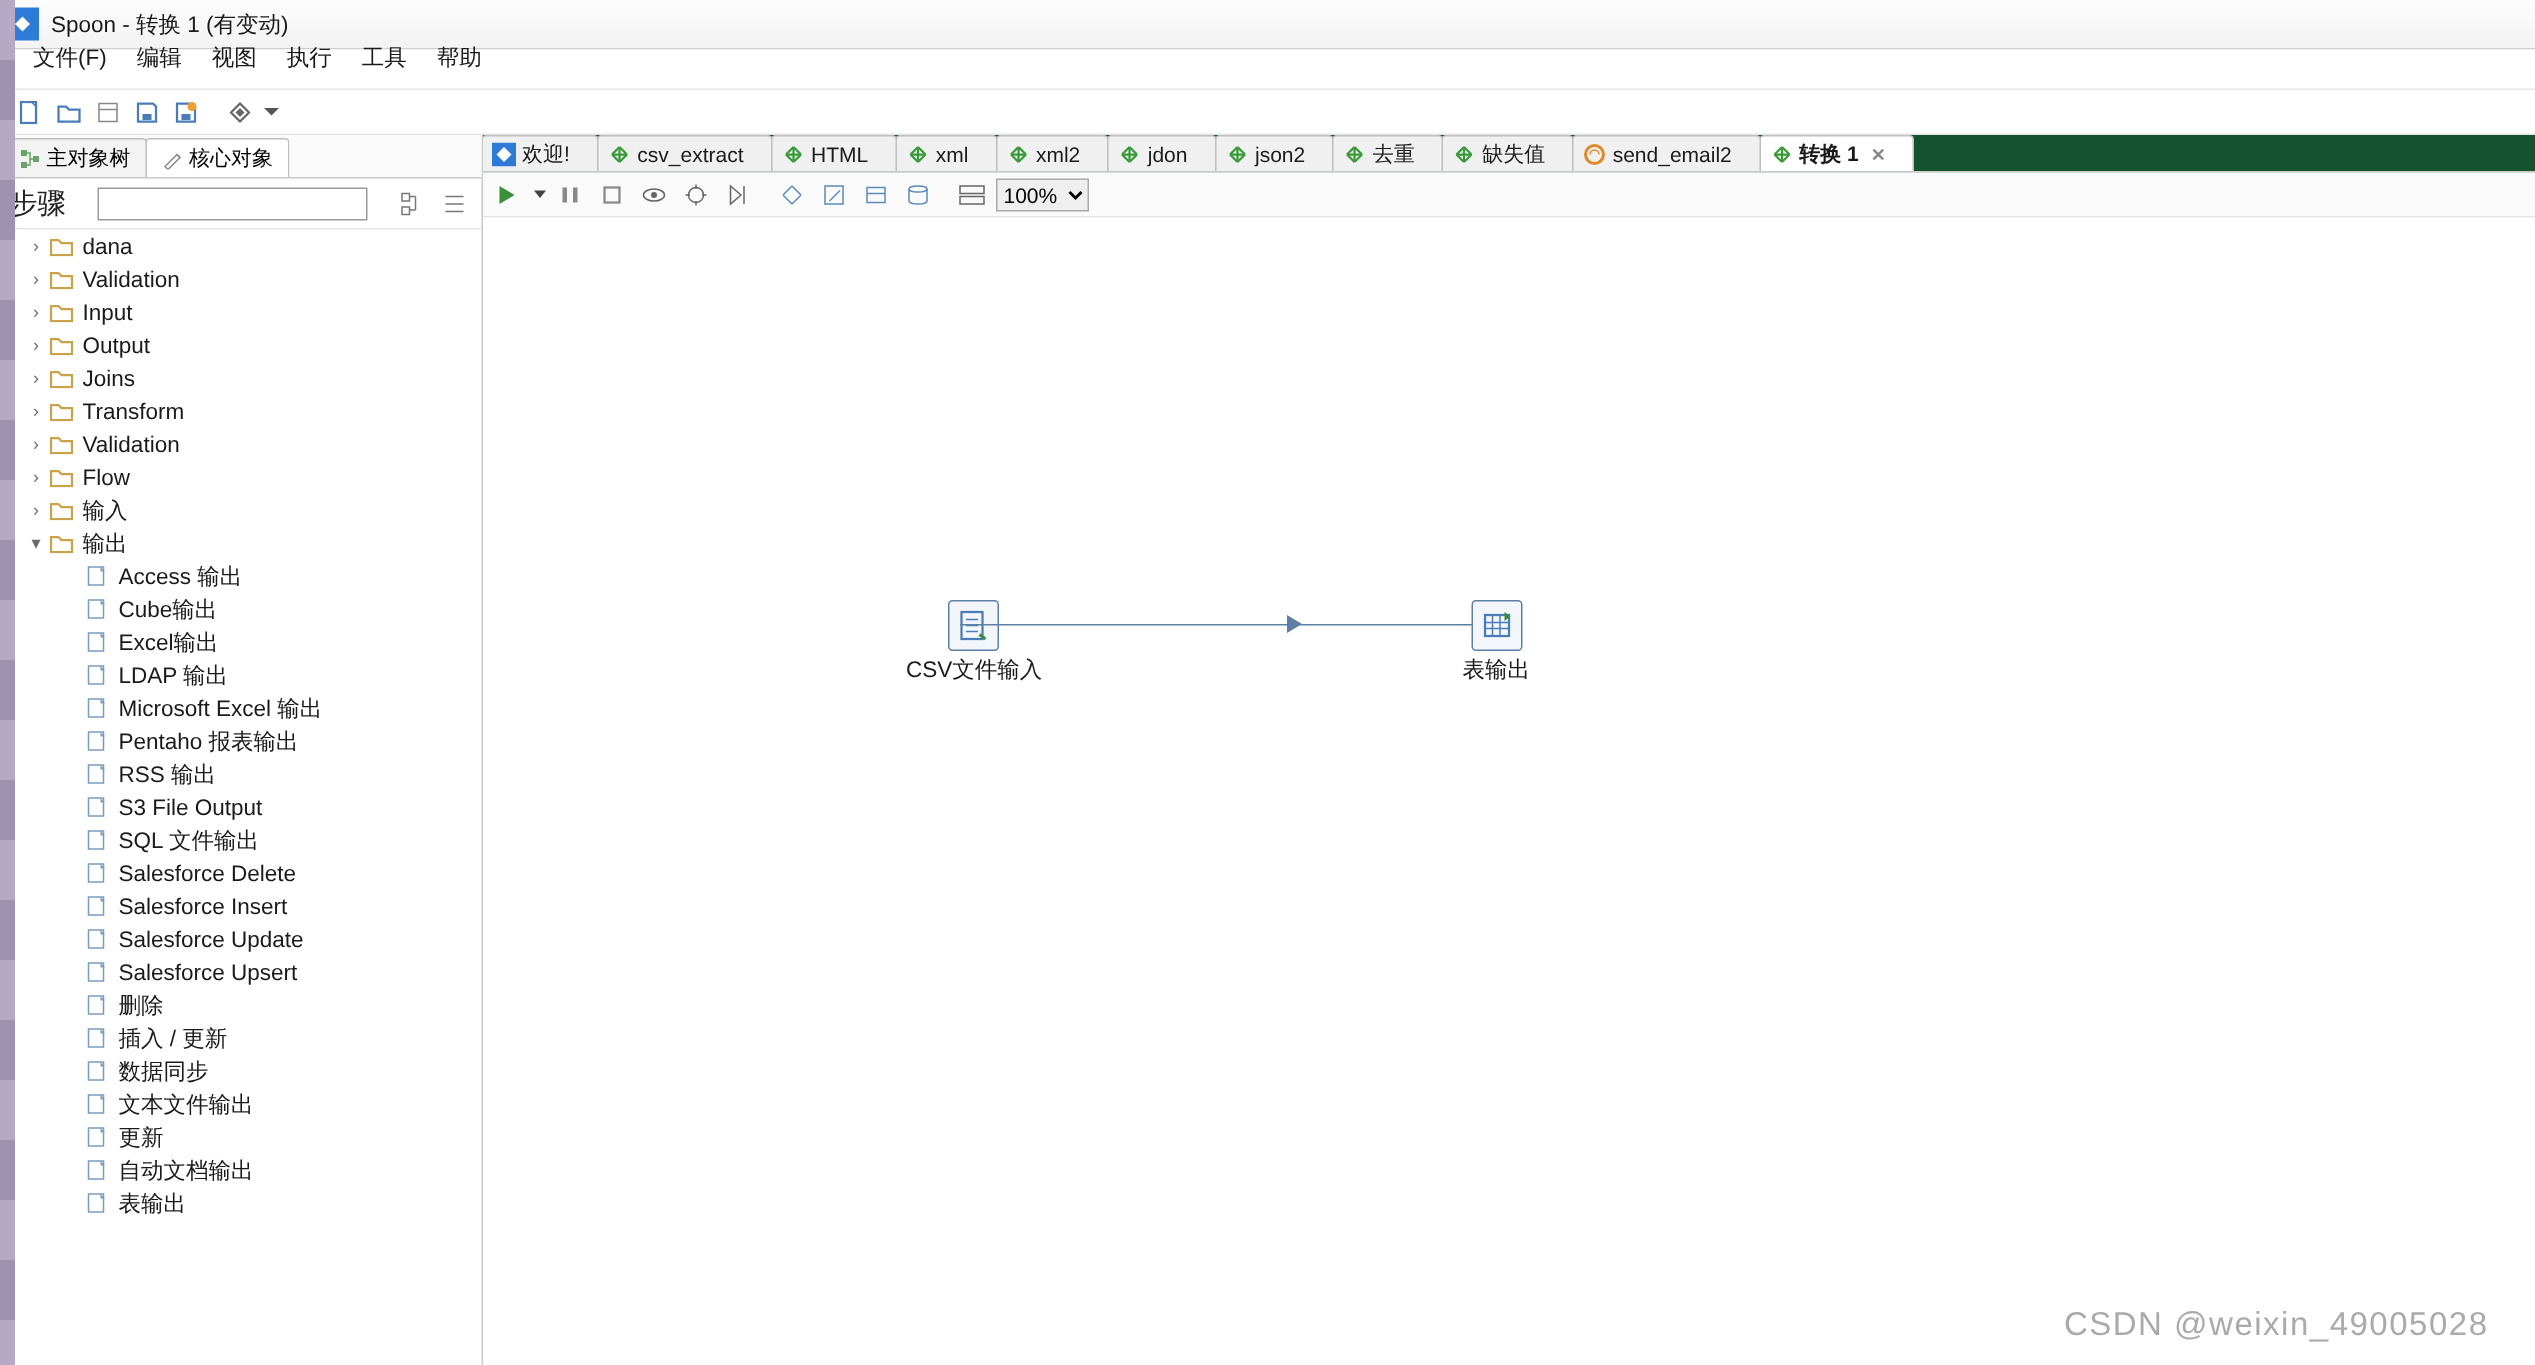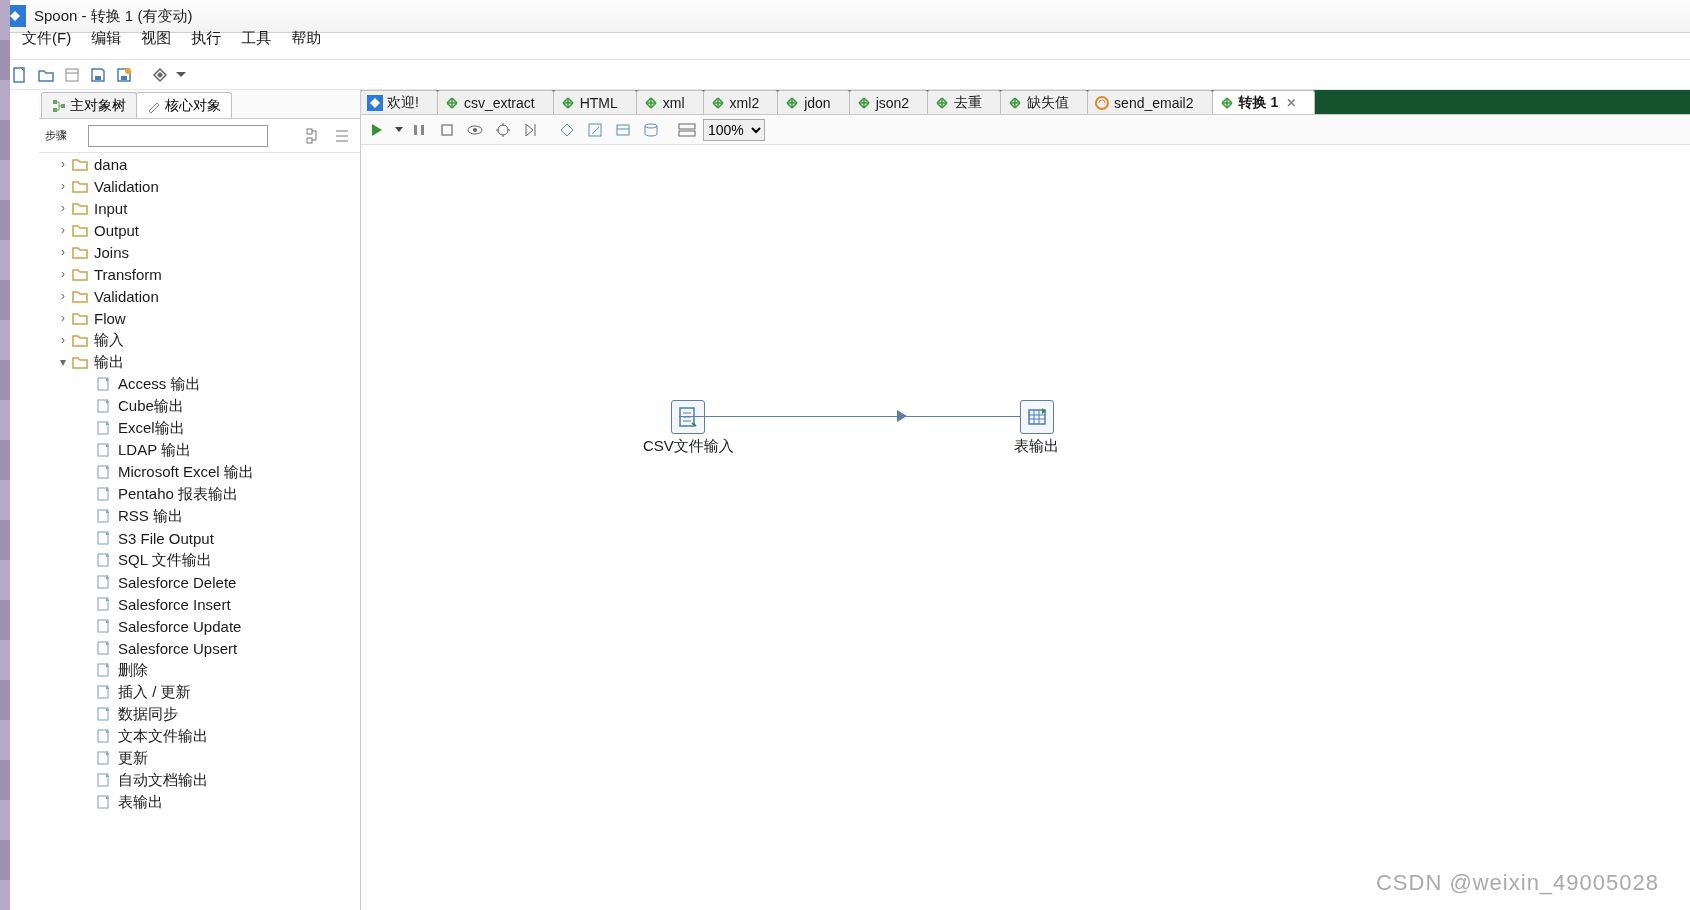--- a/index.html
+++ b/index.html
@@ -17,30 +17,30 @@
   .menubar { height:27px; display:flex; align-items:center; padding:0 8px 15px 12px; background:#fff; border-bottom:1px solid #e5e5e5;}
   .menubar .menu-item { font-size:15px; color:#1a1a1a; padding:0 10px; }
 
   
   .toolbar { height:30px; display:flex; align-items:center; padding:0 8px; border-bottom:1px solid #e5e5e5; background:#fff; gap:2px;}
   .toolbar .tb-btn { width:24px; height:24px; display:flex; align-items:center; justify-content:center; cursor:pointer; }
   .toolbar .tb-btn svg{display:block;}
   .toolbar .dropdown-tri{ width:0;height:0;border-left:5px solid transparent;border-right:5px solid transparent;border-top:5px solid #555; margin-left:2px;}
 
   
-  .main { flex:1; display:flex; min-height:0;padding-left:39px; }
+  .main { flex:1; display:flex; min-height:0; }
 
   
   .left-panel { width:322px; border-right:1px solid #c9c9c9; display:flex; flex-direction:column; background:#fff;}
   .left-tabs { display:flex; padding:2px 2px 0 2px; background:#fafafa; border-bottom:1px solid #c9c9c9; }
   .left-tab { display:flex; align-items:center; height:26px; padding:0 10px; font-size:14px; border:1px solid #bfbfbf; border-bottom:none; border-radius:3px 3px 0 0; background:#f3f3f3; margin-right:-1px;}
   .left-tab.active{ background:#fff;}
   .left-tab svg{margin-right:4px;}
   .search-row{ height:34px; display:flex; align-items:center; padding:0 6px; border-bottom:1px solid #e5e5e5;}
-  .search-row .lbl{ font-size:11px; color:#222; margin-right:21px;}
+  .search-row .lbl{ font-size:19px; color:#222; margin-right:21px;}
   .search-row input{ width:180px; height:22px; border:1px solid #999; font-size:13px; padding:0 4px;}
   .search-row .tool{ width:24px;height:22px; display:flex;align-items:center;justify-content:center; margin-left:4px; cursor:pointer;}
   .tree-wrap{ flex:1; overflow:hidden; position:relative;}
   .tree{ position:absolute; inset:0; overflow-y:auto; padding-bottom:4px;}
   .tree::-webkit-scrollbar{width:14px;}
   .tree::-webkit-scrollbar-thumb{background:#c7c7c7;}
   .tree-row{ display:flex; align-items:center; height:22px; font-size:15px; color:#1a1a1a; cursor:default; white-space:nowrap;}
   .tree-row .chev{ width:16px; text-align:center; color:#6a6a6a; font-size:12px;}
   .tree-row .ticon{ width:18px;height:18px; display:flex;align-items:center;justify-content:center; margin-right:5px;}
   .indent0{padding-left:16px;}

